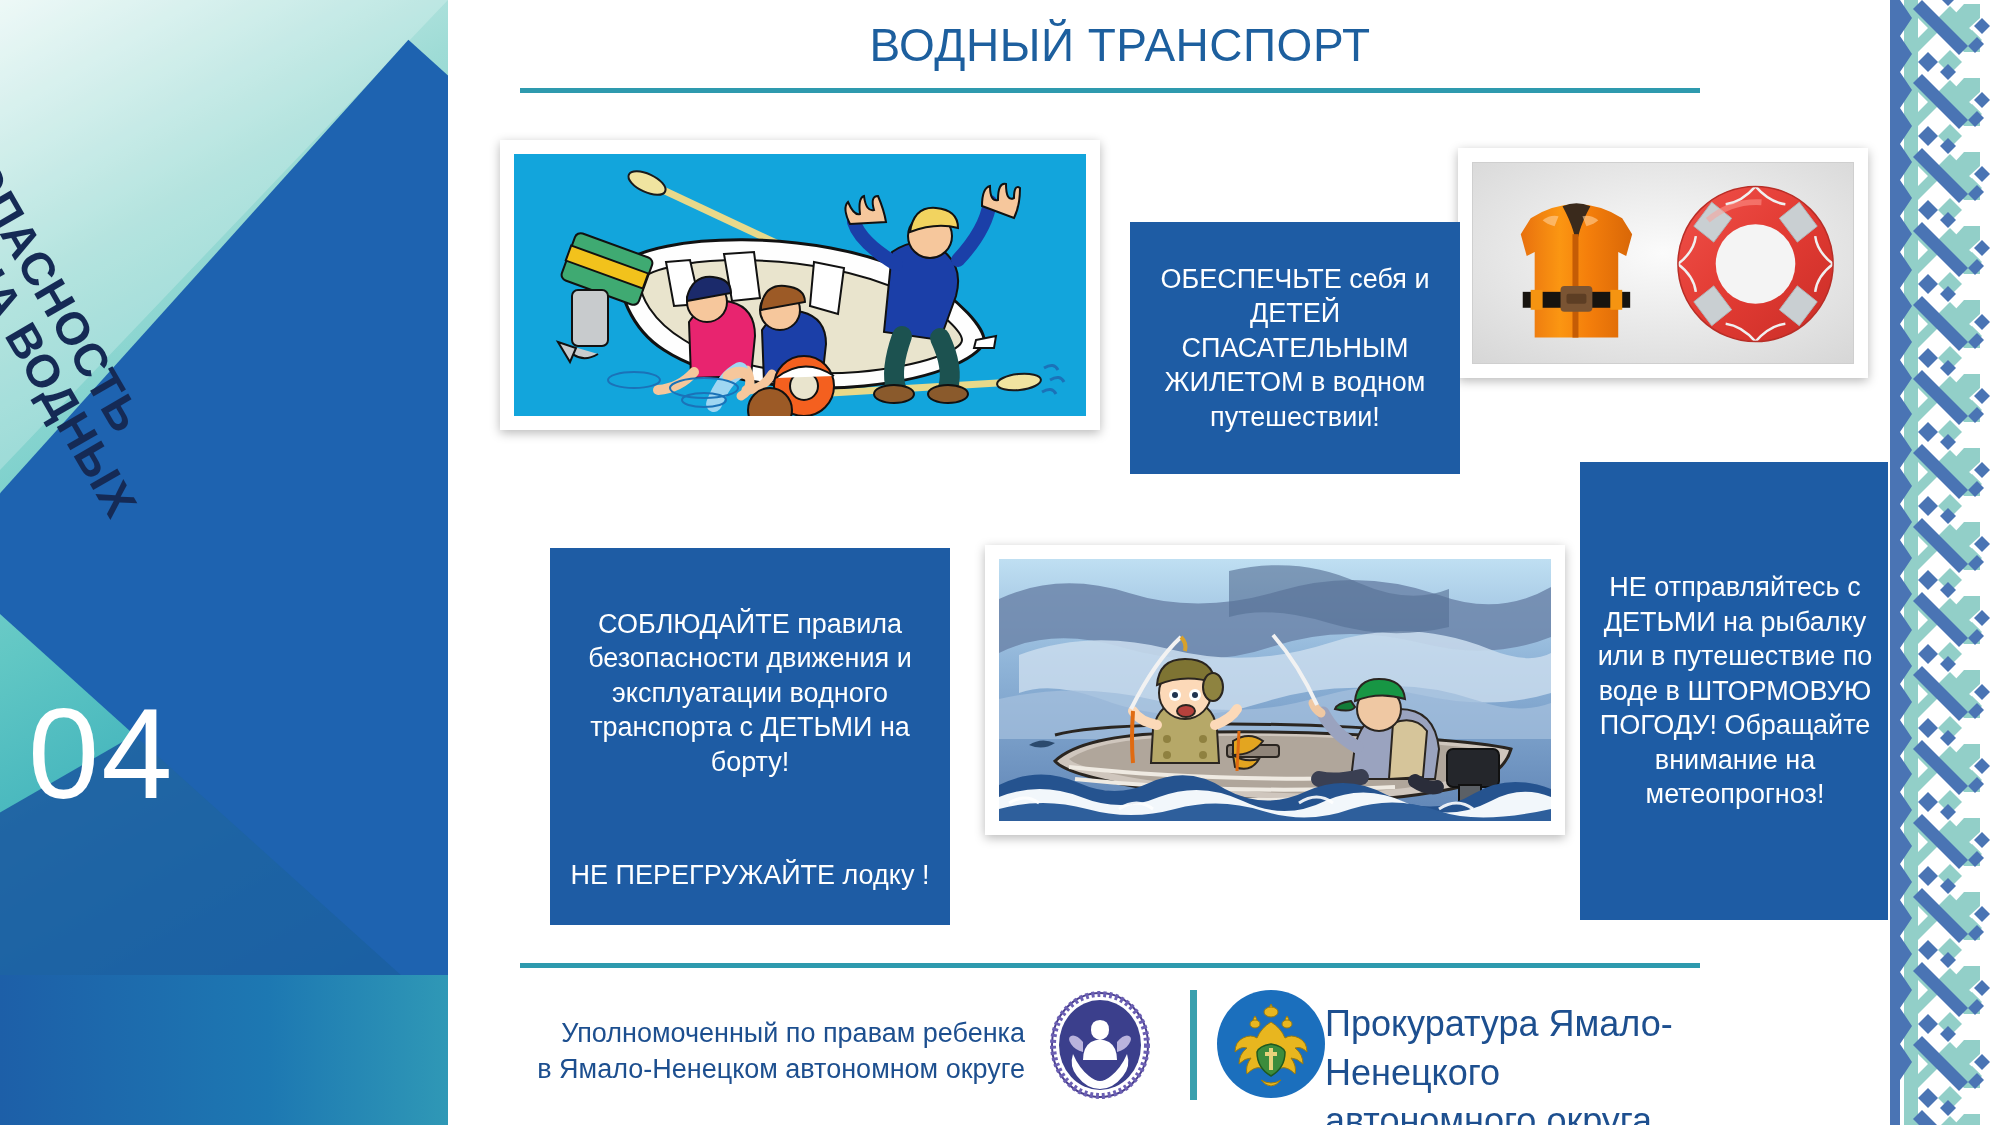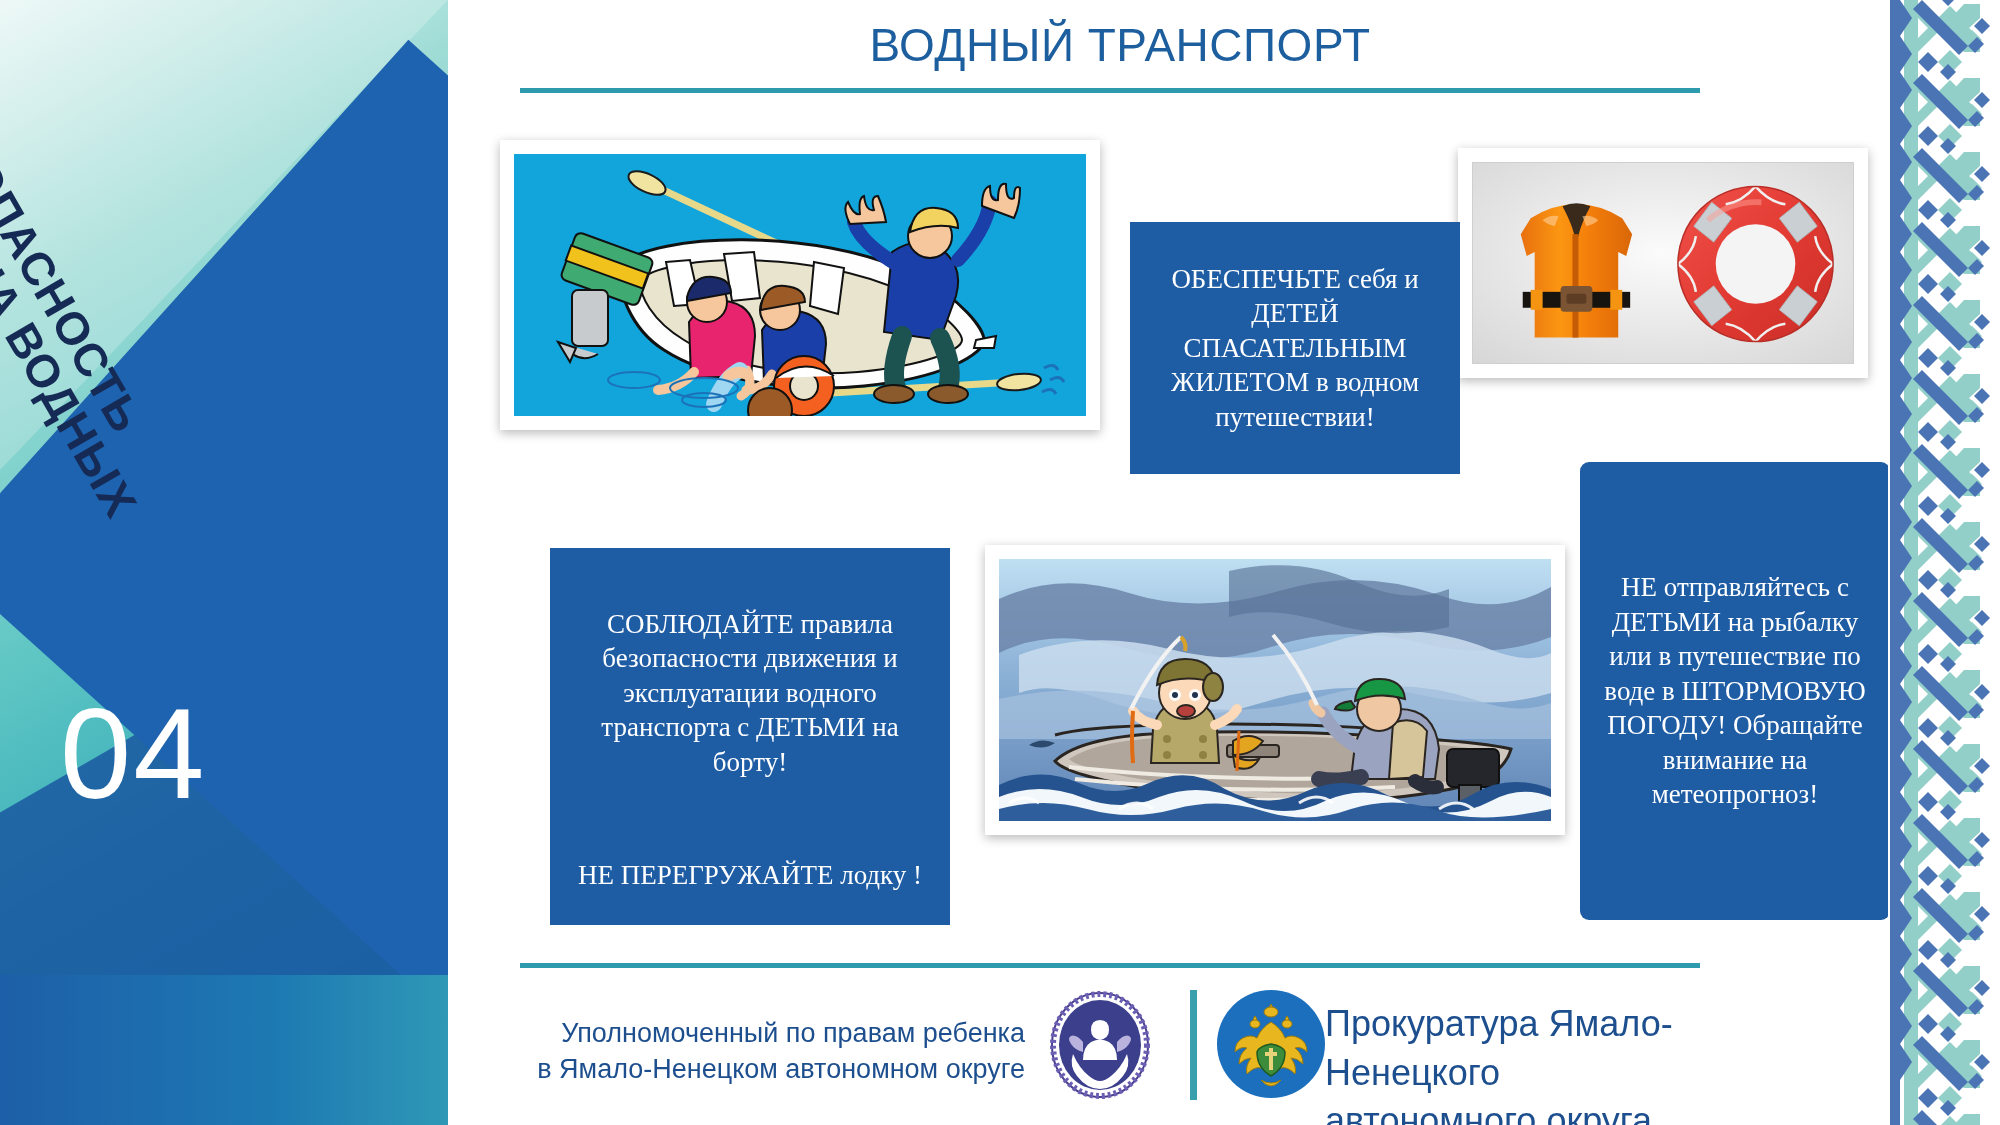--- a/index.html
+++ b/index.html
@@ -17,21 +17,21 @@
   .side-shape-c{position:absolute;left:-160px;top:905px;width:760px;height:560px;
                 background:#1a57a0;transform:rotate(-30deg);transform-origin:top left;opacity:.85;}
   .side-shape-d{position:absolute;left:0;bottom:0;width:448px;height:150px;
                 background:linear-gradient(90deg,#1d5fa8 0%, #1d78b2 60%, #2f98b6 100%);}
   .side-title{position:absolute;left:-50px;top:70px;width:620px;
               transform:rotate(60deg);transform-origin:left top;
               color:#152a55;font-size:46px;font-weight:700;line-height:1.02;
               letter-spacing:1px;white-space:nowrap;}
   .side-title span{display:block;}
   .side-num{position:absolute;left:28px;top:690px;color:#ffffff;font-size:128px;
-            font-weight:400;letter-spacing:2px;line-height:1;margin-left:32px;}
+            font-weight:400;letter-spacing:2px;line-height:1;}
 
   
   .page-title{position:absolute;left:500px;top:18px;width:1240px;text-align:center;
               color:#1d5f9e;font-size:46px;font-weight:400;letter-spacing:.5px;}
   .rule-top{position:absolute;left:520px;top:88px;width:1180px;height:5px;background:#2e9aae;}
   .rule-bottom{position:absolute;left:520px;top:963px;width:1180px;height:5px;background:#2e9aae;}
 
   
   .frame{position:absolute;background:#ffffff;box-shadow:0 3px 10px rgba(0,0,0,.28);}
   .frame .inner{position:absolute;inset:14px;overflow:hidden;}
@@ -44,24 +44,24 @@
   .ph-vest{left:1458px;top:148px;width:410px;height:230px;}
   .ph-vest .inner{background:linear-gradient(135deg,#e3e3e3,#f7f7f7 45%,#d9d9d9);border:1px solid #cfcfcf;}
 
   
   .ph-fish{left:985px;top:545px;width:580px;height:290px;}
   .ph-fish .inner{background:linear-gradient(180deg,#7da2cb 0%, #b6c9de 40%, #9db4d2 70%, #4c6da2 100%);}
 
   
   .callout{position:absolute;background:#1e5ca4;color:#ffffff;text-align:center;
            font-size:27px;line-height:1.28;padding:25px 12px;box-sizing:border-box;
-           display:flex;align-items:center;justify-content:center;font-family:Liberation Serif, serif;}
+           display:flex;align-items:center;justify-content:center;}
   .callout .txt{width:100%;}
   .box-vest{left:1130px;top:222px;width:330px;height:252px;}
-  .box-storm{left:1580px;top:462px;width:310px;height:458px;border-radius:9px;}
+  .box-storm{left:1580px;top:462px;width:310px;height:458px;}
   .box-rules{left:550px;top:548px;width:400px;height:290px;}
   .box-over{left:550px;top:825px;width:400px;height:100px;}
 
   
   .foot-left{position:absolute;left:505px;top:1000px;width:520px;text-align:right;
              color:#1d4f8f;font-size:27px;line-height:1.35;margin-top:15px;}
   .foot-right{position:absolute;left:1325px;top:1000px;width:520px;
               color:#1d4f8f;font-size:36px;line-height:1.35;}
   .foot-div{position:absolute;left:1190px;top:990px;width:7px;height:110px;background:#3aa0ae;}
   .emblem-ombud{position:absolute;left:1045px;top:990px;width:110px;height:110px;}

